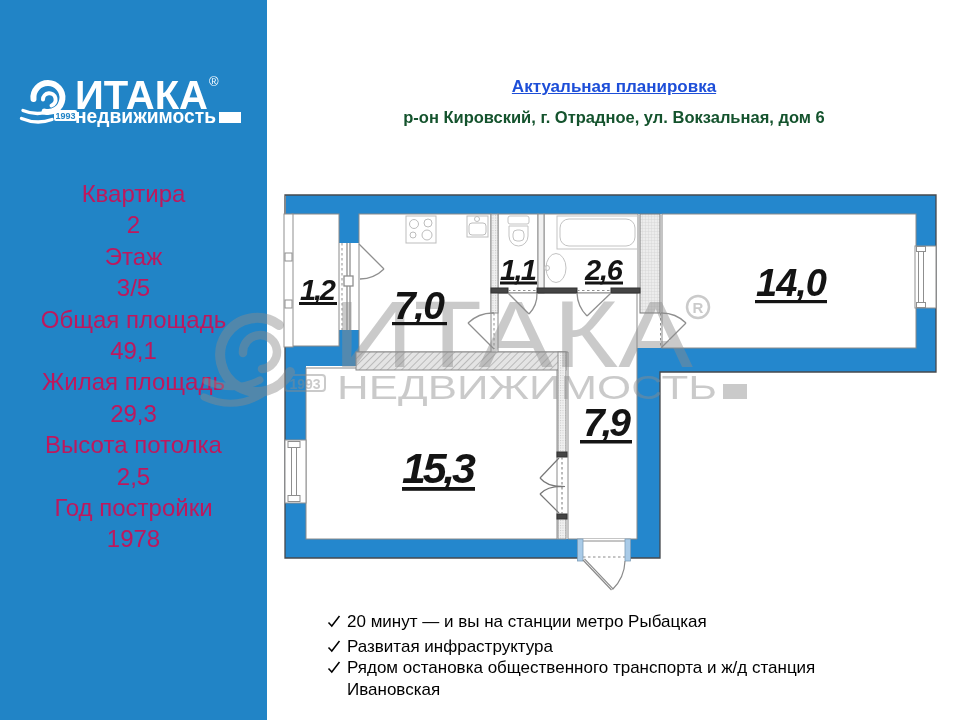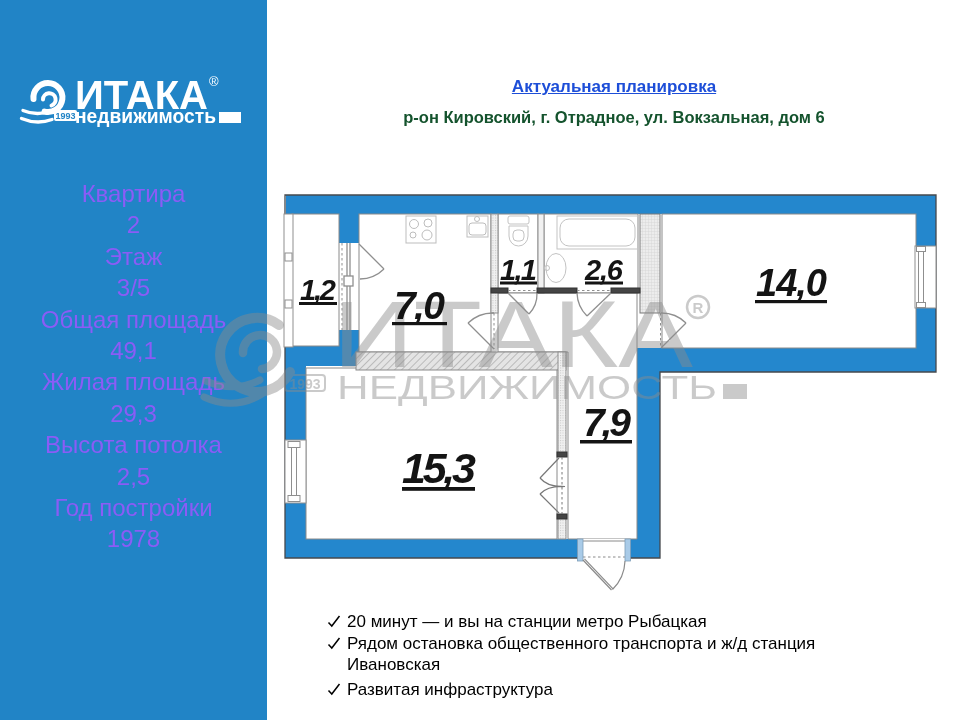--- a/index.html
+++ b/index.html
@@ -26,21 +26,21 @@
 
   <text x="75" y="51" font-size="40" font-weight="bold" fill="#ffffff" textLength="133" lengthAdjust="spacingAndGlyphs">ИТАКА</text>
 
   <text x="209" y="28" font-size="13" fill="#ffffff">®</text>
 
   <text x="75" y="65" font-size="20" font-weight="bold" fill="#ffffff" textLength="141" lengthAdjust="spacingAndGlyphs">недвижимость</text>
 
   <rect x="219" y="54" width="22" height="11" fill="#ffffff"></rect>
 </svg>
 
-<div class="abs" style="left:0;top:178px;width:267px;text-align:center;color:#8b5cf6;font-size:24px;line-height:31.4px;">
+<div class="abs" style="left:0;top:178px;width:267px;text-align:center;color:#be185d;font-size:24px;line-height:31.4px;">
 Квартира<br>2<br>Этаж<br>3/5<br>Общая площадь<br>49,1<br>Жилая площадь<br>29,3<br>Высота потолка<br>2,5<br>Год постройки<br>1978
 </div>
 
 <div class="abs" style="left:268px;top:77px;width:692px;text-align:center;font-size:17px;font-weight:bold;color:#1d4ed8;"><span style="text-decoration:underline;">Актуальная планировка</span></div>
 
 <div class="abs" style="left:268px;top:108px;width:692px;text-align:center;font-size:16.5px;font-weight:bold;color:#14532d;">р-он Кировский, г. Отрадное, ул. Вокзальная, дом 6</div>
 
 <svg id="plan" class="abs" style="left:0;top:0;" width="960" height="720" viewBox="0 0 960 720">
 <defs>
   <pattern id="hatch" width="5" height="5" patternUnits="userSpaceOnUse" patternTransform="rotate(45)">
@@ -256,19 +256,19 @@
   <rect x="402" y="487" width="73" height="3.8" fill="#141414"></rect>
 </g>
 </g>
 
 </svg>
 
 <div class="abs" style="left:327px;top:611px;width:600px;font-size:17px;line-height:21.6px;color:#000;">
   <div style="padding-left:20px;"><span style="display:inline-block;width:20px;margin-left:-20px;"><svg width="14" height="13" viewBox="0 0 14 13" style="vertical-align:-1px;">
           <path d="M1.5 7.5 L4.8 11 L12.5 1" stroke="#000" stroke-width="1.5" fill="none"></path>
         </svg></span>20 минут — и вы на станции метро Рыбацкая</div>
+  <div style="padding-left:20px;margin-top:3px;"><span style="display:inline-block;width:20px;margin-left:-20px;"><svg width="14" height="13" viewBox="0 0 14 13" style="vertical-align:-1px;">
+          <path d="M1.5 7.5 L4.8 11 L12.5 1" stroke="#000" stroke-width="1.5" fill="none"></path>
+        </svg></span>Развитая инфраструктура</div>
   <div style="padding-left:20px;"><span style="display:inline-block;width:20px;margin-left:-20px;"><svg width="14" height="13" viewBox="0 0 14 13" style="vertical-align:-1px;">
           <path d="M1.5 7.5 L4.8 11 L12.5 1" stroke="#000" stroke-width="1.5" fill="none"></path>
         </svg></span>Рядом остановка общественного транспорта и ж/д станция<br>Ивановская</div>
-  <div style="padding-left:20px;margin-top:3px;"><span style="display:inline-block;width:20px;margin-left:-20px;"><svg width="14" height="13" viewBox="0 0 14 13" style="vertical-align:-1px;">
-          <path d="M1.5 7.5 L4.8 11 L12.5 1" stroke="#000" stroke-width="1.5" fill="none"></path>
-        </svg></span>Развитая инфраструктура</div>
 </div>
 
 </body></html>

